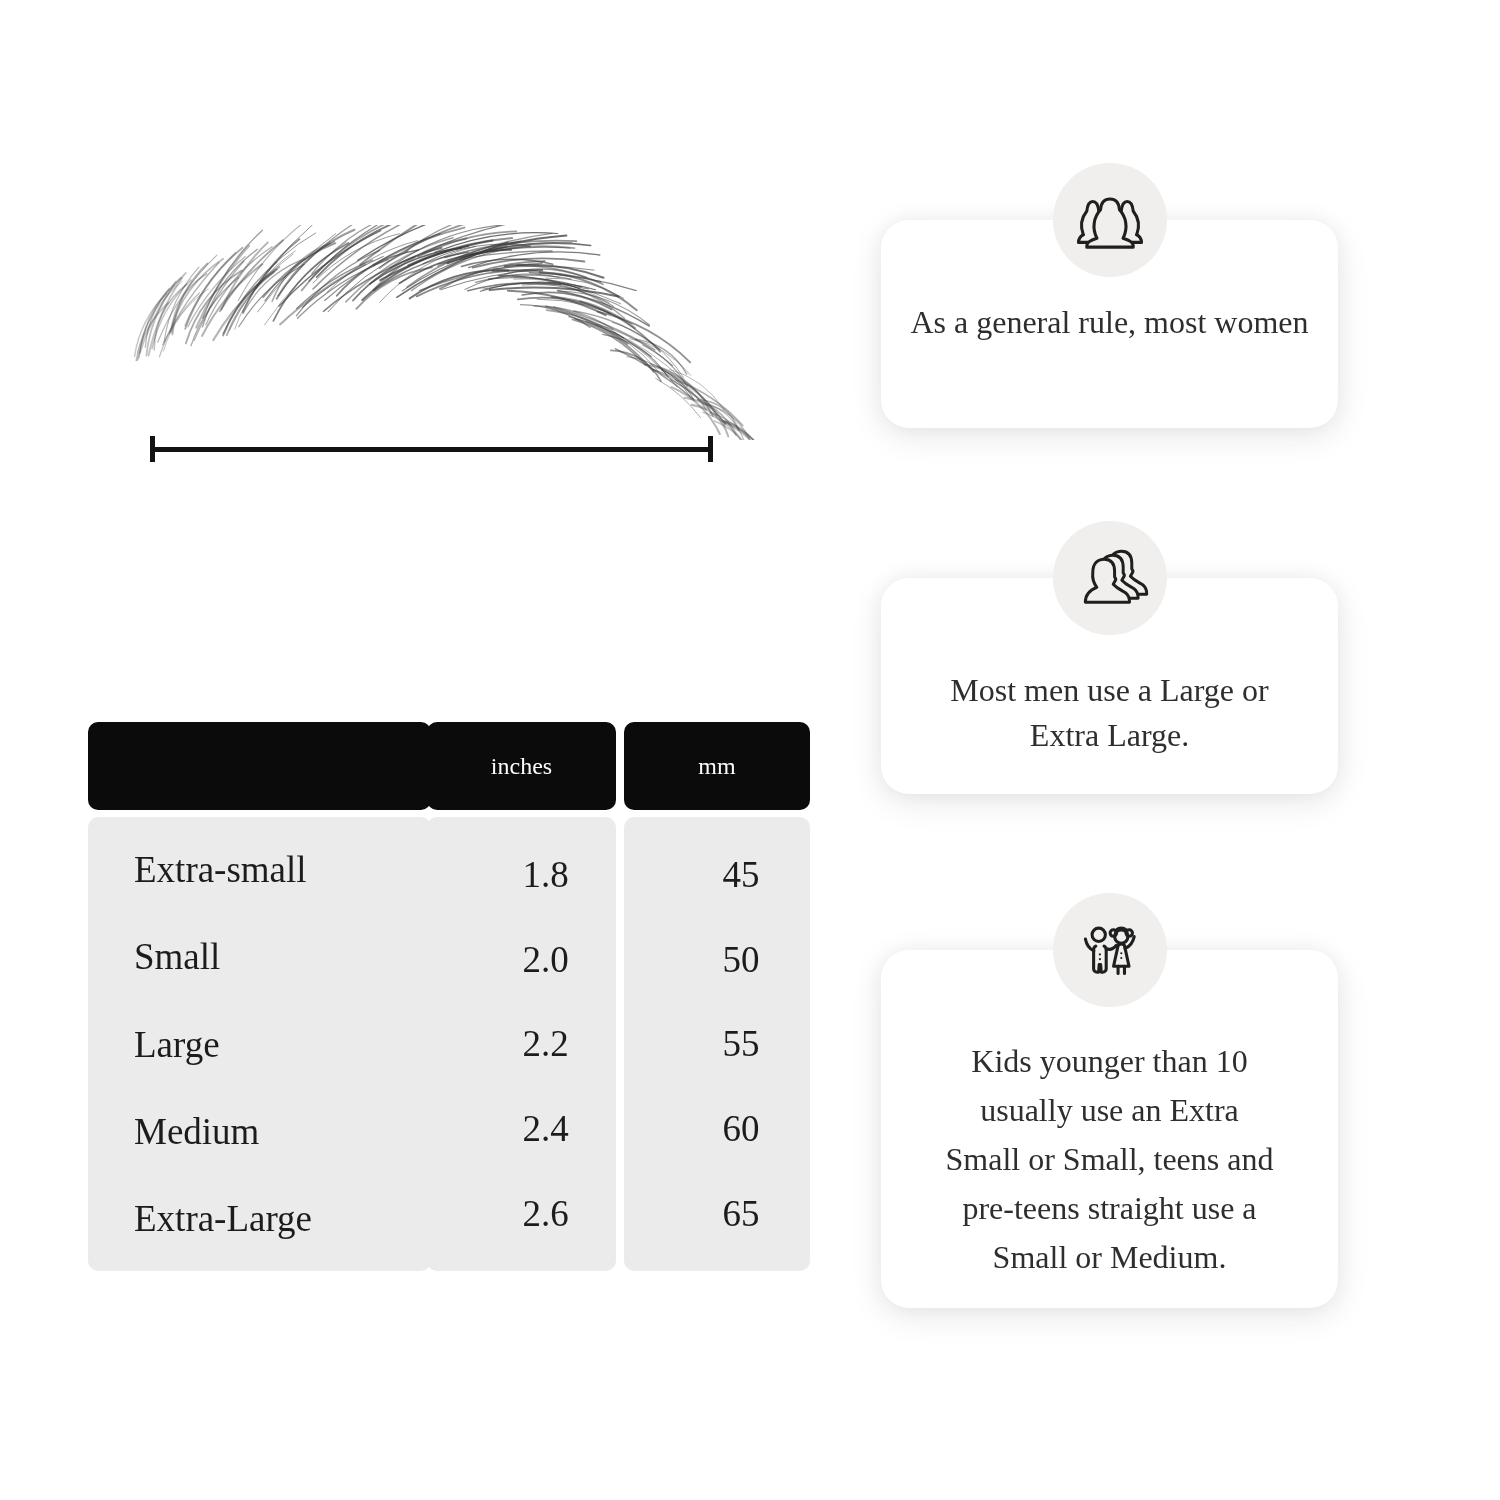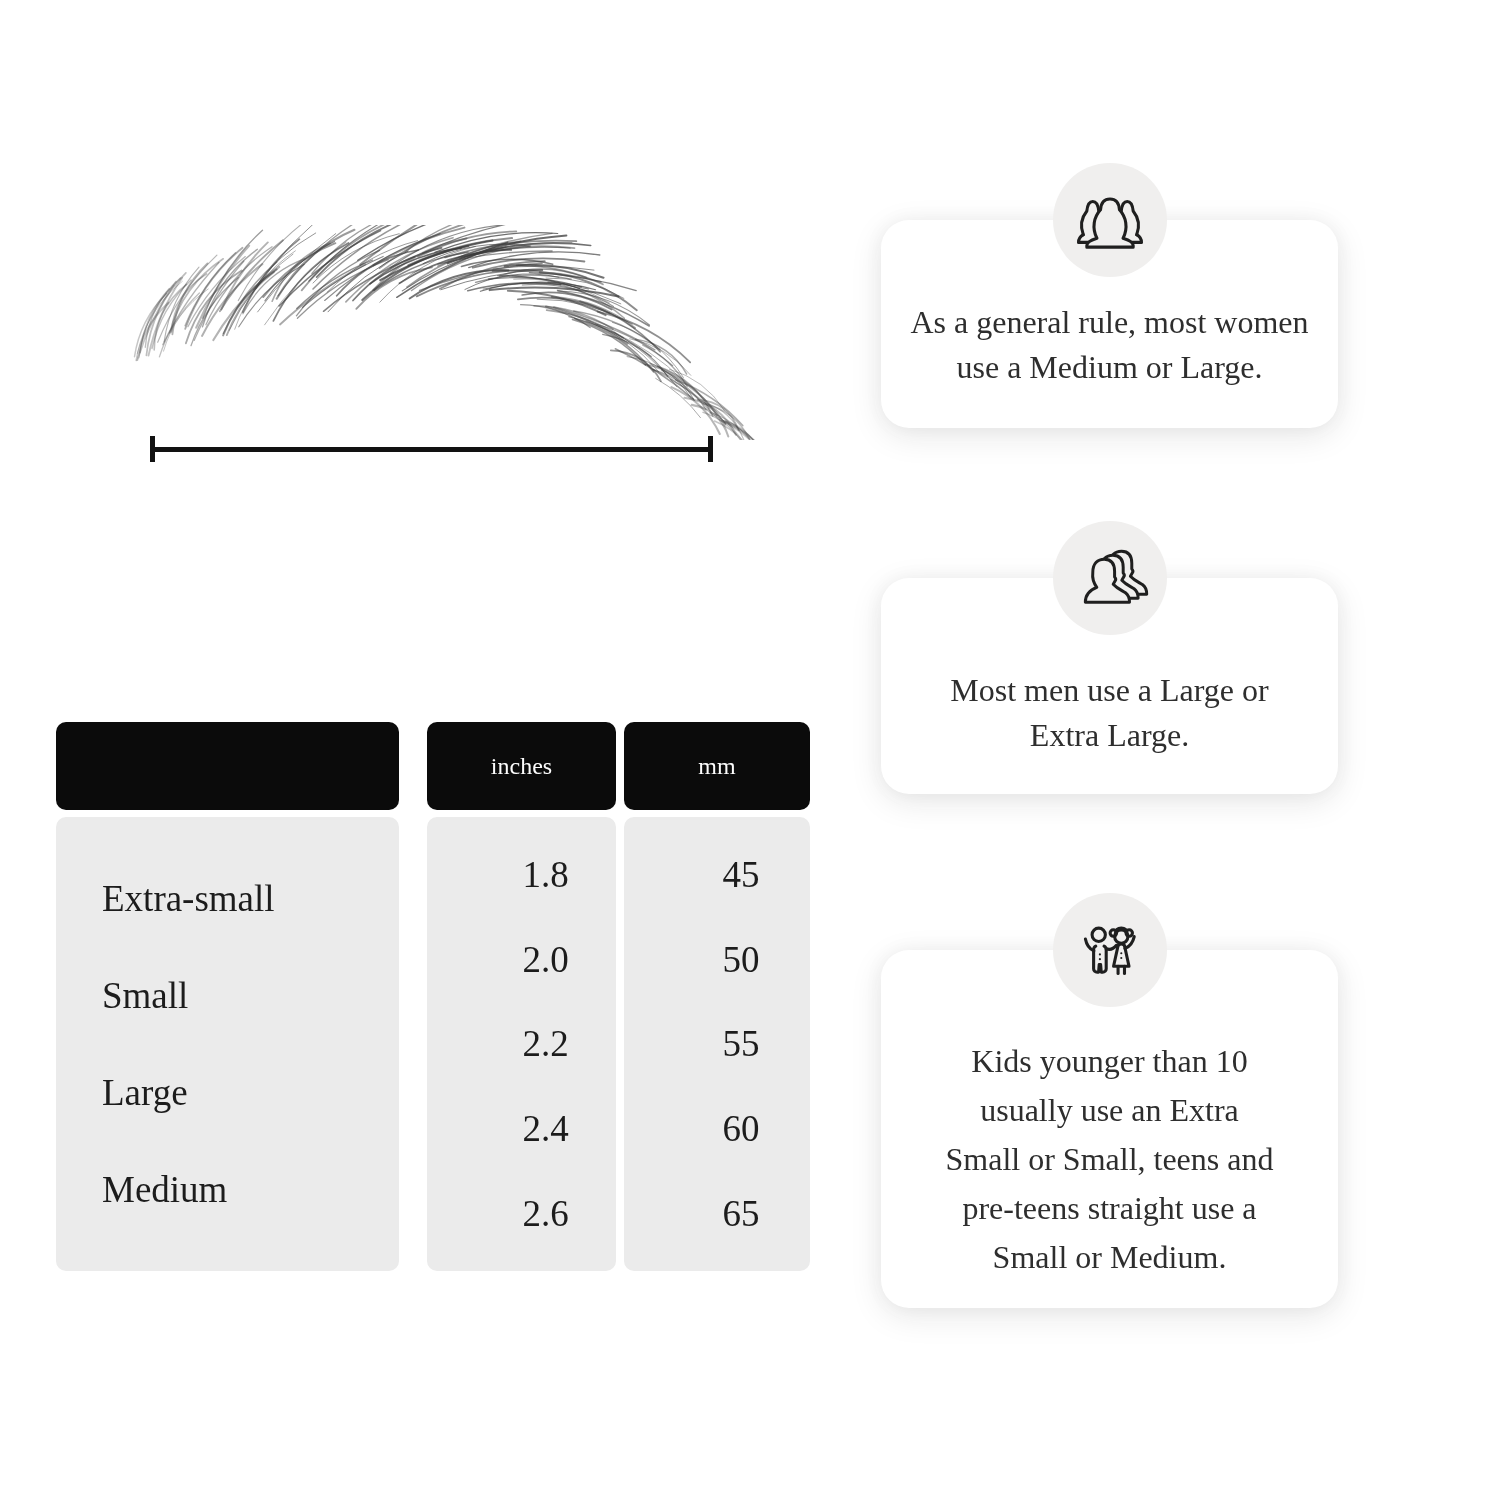--- a/index.html
+++ b/index.html
@@ -26,21 +26,21 @@
     color:#fdfdfd;font-size:24px;
   }
   .tbody-col{
     top:817px;height:454px;background:#ebebeb;border-radius:10px;
     display:flex;flex-direction:column;justify-content:center;
     padding:15px 0;box-sizing:border-box;
   }
   .trow{height:85px;display:flex;align-items:center;font-size:37px;color:#1c1c1c;padding-left:48px;}
   .trow.lbl{justify-content:flex-start;padding-left:46px;}
   .trow.val{justify-content:center;}
-  .col1{left:56px;width:343px;gap:12px;}
+  .col1{left:88px;width:343px;gap:12px;}
   .col2{left:427px;width:189px;}
   .col3{left:624px;width:186px;}
 
   
   .card{
     left:881px;width:457px;background:#ffffff;border-radius:28px;
     box-shadow:0 8px 32px rgba(25,25,25,0.10),0 0 20px rgba(25,25,25,0.045);
     display:flex;flex-direction:column;align-items:center;box-sizing:border-box;
   }
   .card .line{font-size:32px;line-height:45px;text-align:center;color:#2e2e2e;width:100%;}
@@ -257,20 +257,21 @@
 
   <div class="abs thead col1"></div>
   <div class="abs thead col2">inches</div>
   <div class="abs thead col3">mm</div>
 
   <div class="abs tbody-col col1">
     <div class="trow lbl">Extra-small</div>
     <div class="trow lbl">Small</div>
     <div class="trow lbl">Large</div>
     <div class="trow lbl">Medium</div>
+    <div class="trow lbl">Extra-Large</div>
   </div>
   <div class="abs tbody-col col2">
     <div class="trow val">1.8</div>
     <div class="trow val">2.0</div>
     <div class="trow val">2.2</div>
     <div class="trow val">2.4</div>
     <div class="trow val">2.6</div>
   </div>
   <div class="abs tbody-col col3">
     <div class="trow val">45</div>
@@ -284,21 +285,20 @@
     <div class="icircle">
       <svg width="76" viewBox="0 0 64 58" fill="none" stroke="#1f1f1f" stroke-width="2.6" stroke-linecap="round" stroke-linejoin="round">
         <path d="M9.5 41 C6.5 33 8.5 26 12.5 21 C13 16 14.5 13 17.5 13 C20.5 13 22 16 22.5 21 C26.5 26 28.5 33 25.5 41"></path>
         <path d="M9.5 41 C7 42.5 5.5 44.5 5.5 47.5 L13 47.5"></path>
         <path d="M54.5 41 C57.5 33 55.5 26 51.5 21 C51 16 49.5 13 46.5 13 C43.5 13 42 16 41.5 21 C37.5 26 35.5 33 38.5 41"></path>
         <path d="M54.5 41 C57 42.5 58.5 44.5 58.5 47.5 L51 47.5"></path>
         <path fill="#f0efee" d="M21 44 C16.5 35 18.5 26 24 20 C24.5 14 27.5 11 32 11 C36.5 11 39.5 14 40 20 C45.5 26 47.5 35 43 44 C48 45.5 51.5 47.7 51.5 50.2 L51.5 51.5 L12.5 51.5 L12.5 50.2 C12.5 47.7 16 45.5 21 44 Z"></path>
       </svg>
     </div>
     <div class="line">As a general rule, most women</div>
-    <div class="line">use a Medium or Large.</div>
   </div>
 
   <div id="card-men" class="abs card">
     <div class="icircle">
       <svg width="78" viewBox="0 0 68 62" fill="#f0efee" stroke="#1f1f1f" stroke-width="2.6" stroke-linecap="round" stroke-linejoin="round">
         <defs>
           <path id="man-profile" d="M12.5 52.5 C12.5 46 16 42 22.5 39.5 C19.5 35.5 18.5 30.5 19 26.5 C19 18.5 23.5 15 29 15 C35 15 38 19 38 25.5 L38 30.5 C39 31.5 39.2 33 38.4 34 L36.8 36.8 C40.3 40.6 44.5 42.3 47.5 44.3 C50 46.2 51 48.8 51 52.5 Z"></path>
         </defs>
         <use href="#man-profile" transform="translate(15,-7)"></use>
         <use href="#man-profile" transform="translate(7.5,-3.5)"></use>

